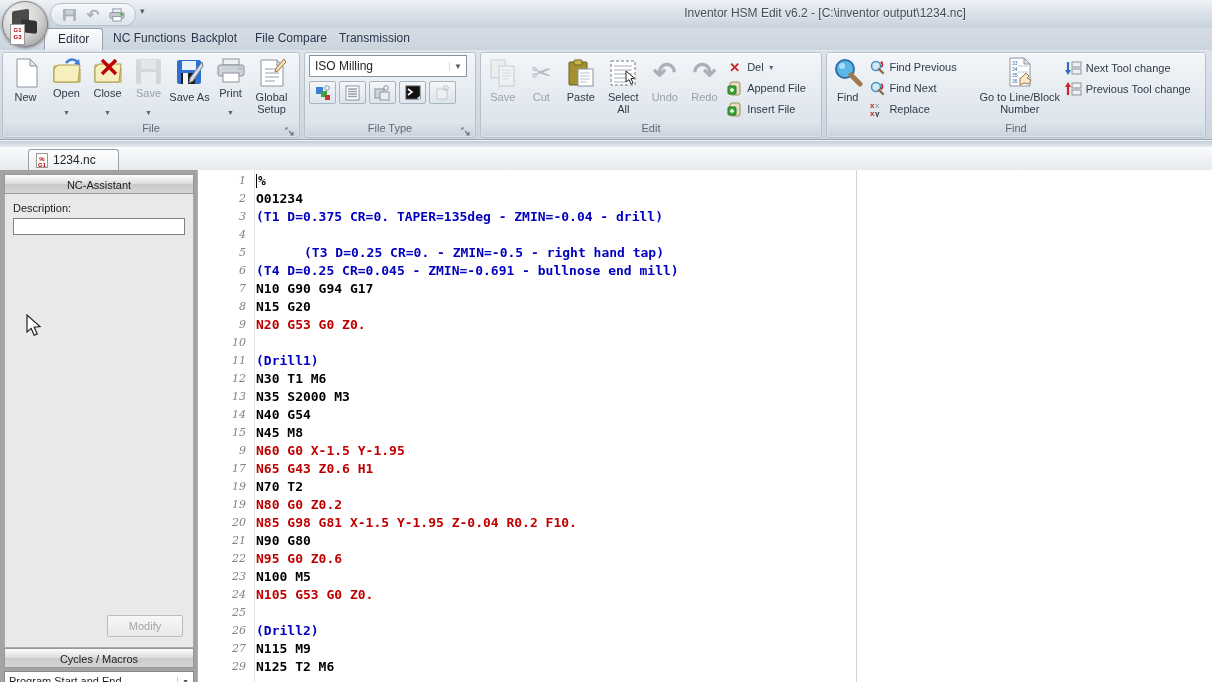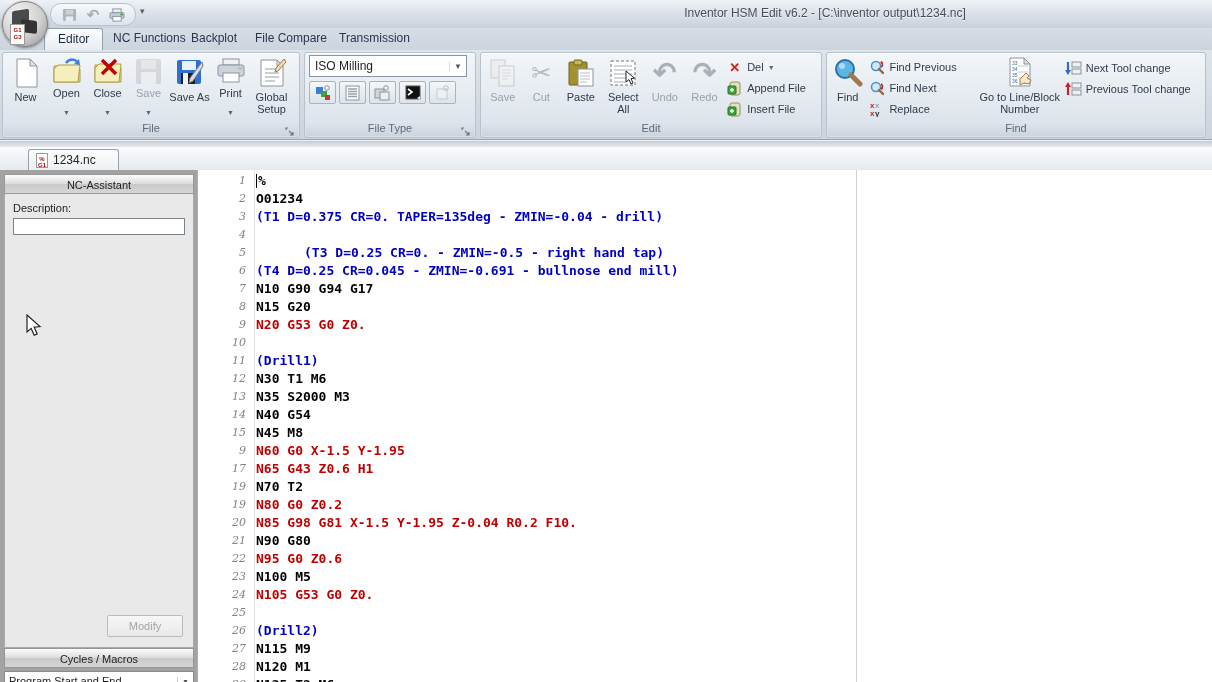--- a/index.html
+++ b/index.html
@@ -582,23 +582,19 @@
           </div>
           <div class="cl">
             <span class="ln">26</span>
             <span class="ct" style="color: rgb(0, 0, 192);">(Drill2)</span>
           </div>
           <div class="cl">
             <span class="ln">27</span>
             <span class="ct" style="color: rgb(0, 0, 0);">N115 M9</span>
           </div>
           <div class="cl">
-            <span class="ln">28</span>
-            <span class="ct" style="color: rgb(0, 0, 0);">N120 M1</span>
-          </div>
-          <div class="cl">
             <span class="ln">29</span>
             <span class="ct" style="color: rgb(0, 0, 0);">N125 T2 M6</span>
           </div>
         </div>
     </div>
   </div>
 </div>
 
 </body></html>

